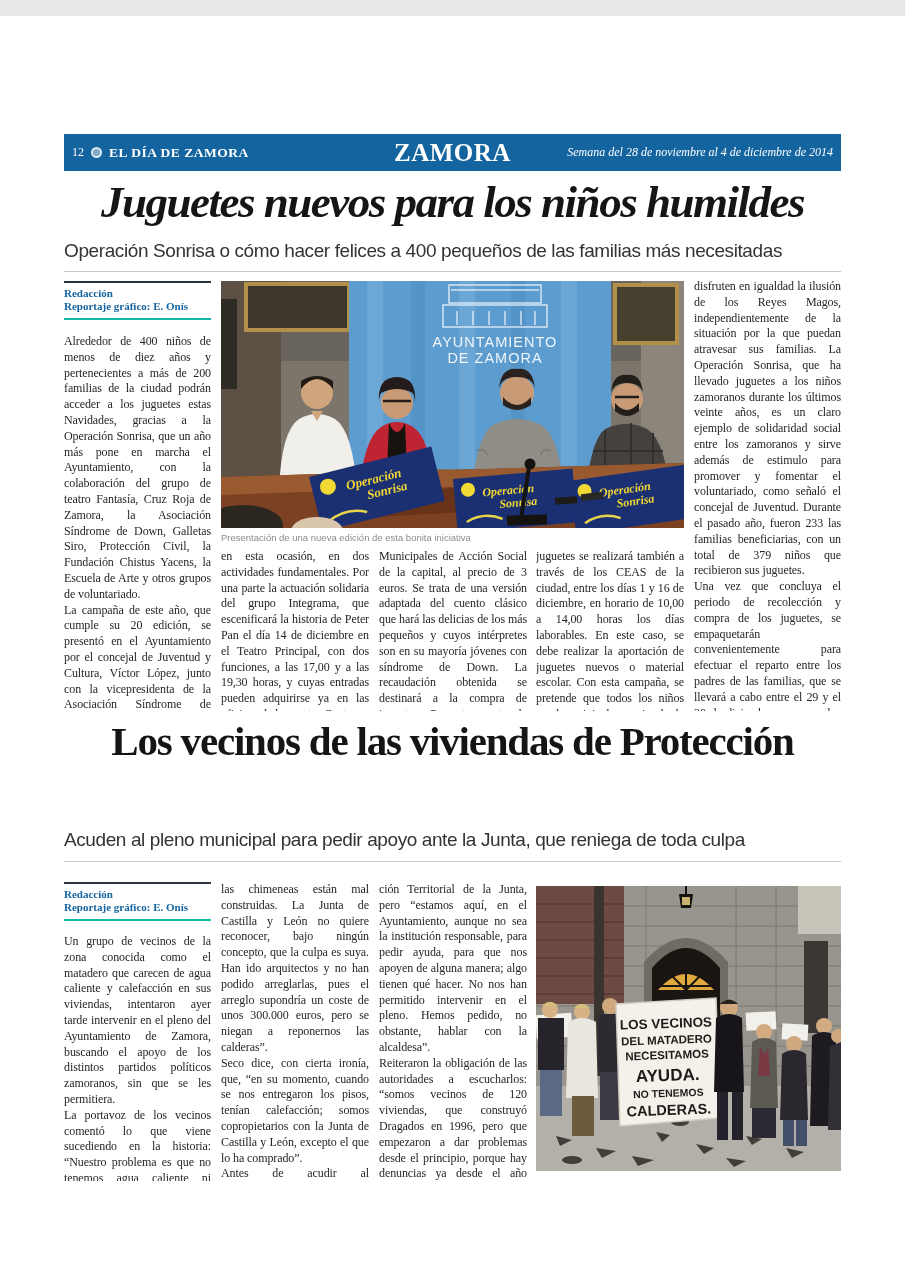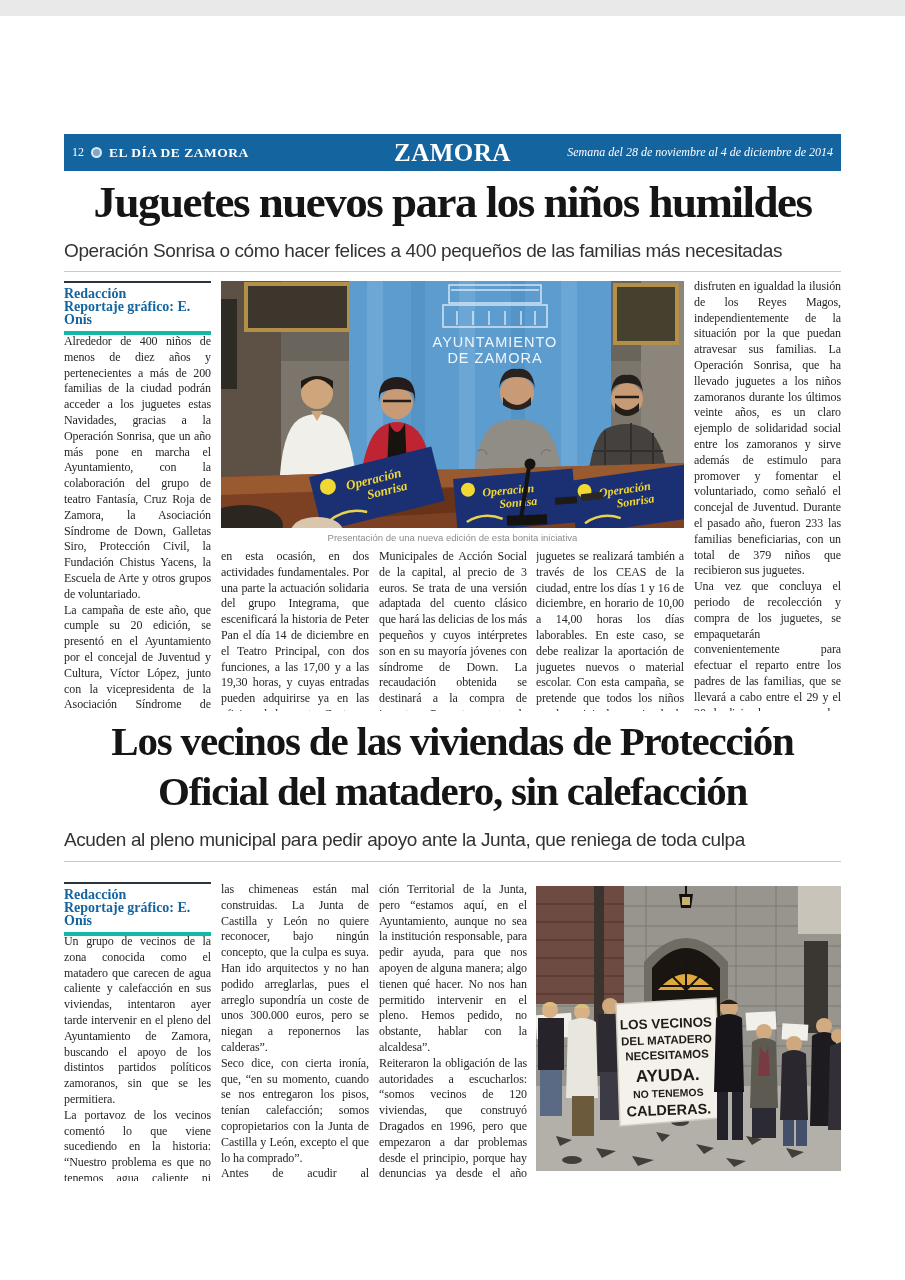--- a/index.html
+++ b/index.html
@@ -14,50 +14,50 @@
   .hb-pagenum{font-size:12px;}
   .brand-dot{width:11px;height:11px;border-radius:50%;background:#7fa8c8;
              border:2px solid #dce9f3;box-sizing:border-box;}
   .hb-brand{font-weight:bold;letter-spacing:.5px;font-size:13.5px;text-align:center;}
   .hb-center{position:absolute;left:0;right:0;text-align:center;font-size:25px;font-weight:bold;
              letter-spacing:.5px;}
   .hb-right{margin-left:auto;padding-right:8px;font-size:12px;font-style:italic;position:relative;}
 
   
   .headline1{left:64px;top:160px;width:777px;text-align:center;font-size:45px;font-weight:bold;
-             color:#151515;letter-spacing:-1.5px;}
+             color:#151515;letter-spacing:-1.5px;font-style:italic;}
   .subtitle{left:64px;width:777px;font-family:"Liberation Sans","DejaVu Sans",sans-serif;
             font-size:19px;color:#333;letter-spacing:-0.4px;white-space:nowrap;}
   .subtitle1{top:224px;}
   .hrule{height:1px;background:#c9c9c9;width:777px;left:64px;}
   .headline2{left:64px;top:700px;width:777px;text-align:center;font-size:41px;font-weight:bold;
              color:#151515;letter-spacing:-1.2px;line-height:50px;}
   .subtitle2{top:813px;}
 
   
-  .byline{width:147px;border-top:2px solid #2b3340;border-bottom:4px solid #14b8a6;
-          padding:4px 0 5px 0;color:#1464a0;font-size:14px;font-weight:bold;line-height:13px;}
+  .byline{width:147px;border-top:2px solid #2b3340;border-bottom:2px solid #14b8a6;
+          padding:4px 0 5px 0;color:#1464a0;font-size:11px;font-weight:bold;line-height:13px;}
   .byline1{left:64px;top:265px;}
   .byline2{left:64px;top:866px;}
 
   
   .bodycol{font-size:12px;line-height:15.8px;text-align:justify;color:#262626;
            letter-spacing:-0.1px;overflow:hidden;font-family:Liberation Serif, serif;}
   .bodycol p{margin:0;}
   .c1a{left:64px;top:318px;width:147px;height:377px;}
   .c2a{left:221px;top:533px;width:148px;height:162px;}
   .c3a{left:379px;top:533px;width:148px;height:162px;}
   .c4a{left:536px;top:533px;width:148px;height:162px;}
   .c5a{left:694px;top:263px;width:147px;height:432px;}
   .c1b{left:64px;top:918px;width:147px;height:247px;}
   .c2b{left:221px;top:866px;width:148px;height:299px;}
   .c3b{left:379px;top:866px;width:148px;height:299px;}
 
   .caption{left:221px;top:516px;width:463px;font-family:"Liberation Sans","DejaVu Sans",sans-serif;
-           font-size:9.5px;color:#8c8c8c;text-align:center;}
+           font-size:9.5px;color:#8c8c8c;}
 
   .photo1{left:221px;top:265px;width:414px;height:247px;}
   .photo2{left:536px;top:870px;width:305px;height:285px;}
   svg{display:block;}
   .svg-label{font-family:"Liberation Sans","DejaVu Sans",sans-serif;}
 </style>
 </head>
 <body>
 
 <div class="page">
@@ -205,21 +205,20 @@
   <div class="abs bodycol c4a">
     <p>juguetes se realizará también a través de los CEAS de la ciudad, entre los días 1 y 16 de diciembre, en horario de 10,00 a 14,00 horas los días laborables. En este caso, se debe realizar la aportación de juguetes nuevos o material escolar. Con esta campaña, se pretende que todos los niños puedan vivir la magia de la Navidad y</p>
   </div>
   <div class="abs bodycol c5a">
     <p>disfruten en igualdad la ilusión de los Reyes Magos, independientemente de la situación por la que puedan atravesar sus familias. La Operación Sonrisa, que ha llevado juguetes a los niños zamoranos durante los últimos veinte años, es un claro ejemplo de solidaridad social entre los zamoranos y sirve además de estimulo para promover y fomentar el voluntariado, como señaló el concejal de Juventud. Durante el pasado año, fueron 233 las familias beneficiarias, con un total de 379 niños que recibieron sus juguetes.</p>
     <p>Una vez que concluya el periodo de recolección y compra de los juguetes, se empaquetarán convenientemente para efectuar el reparto entre los padres de las familias, que se llevará a cabo entre el 29 y el 30 de diciembre, para que los niños puedan recibir los juguetes en la noche mágica de Reyes.</p>
   </div>
 
   <div class="abs headline2">
     <div>Los vecinos de las viviendas de Protección</div>
-    <div>Oficial del matadero, sin calefacción</div>
   </div>
   <div class="abs subtitle subtitle2">Acuden al pleno municipal para pedir apoyo ante la Junta, que reniega de toda culpa</div>
   <div class="abs hrule" style="top:845px;"></div>
 
   <div class="abs byline byline2">
     <div>Redacción</div>
     <div>Reportaje gráfico: E. Onís</div>
   </div>
 
   <div class="abs bodycol c1b">

